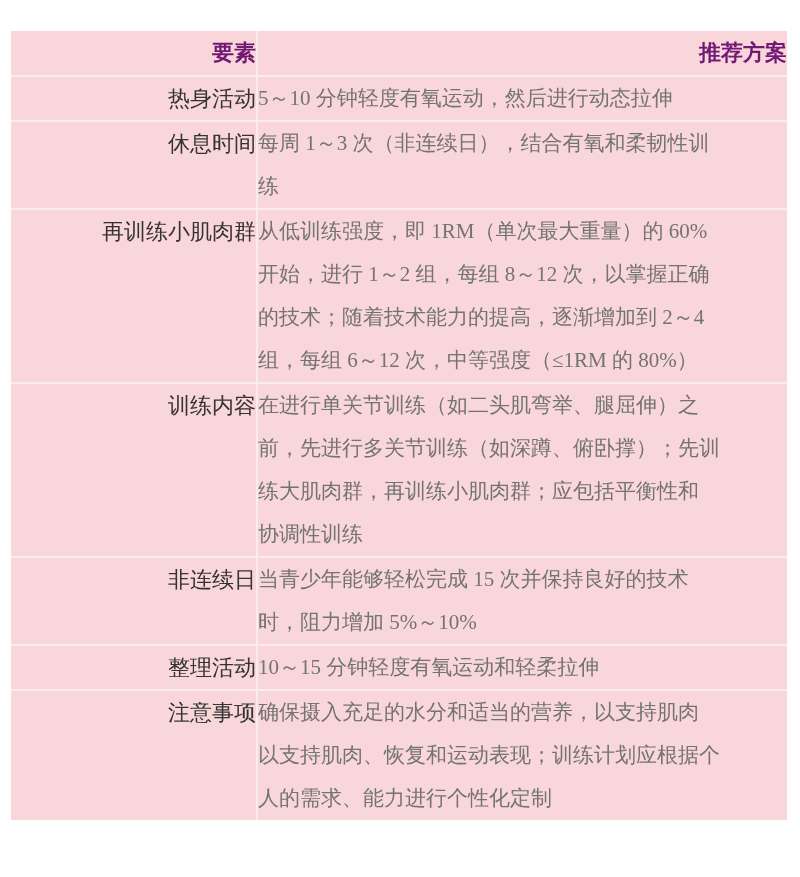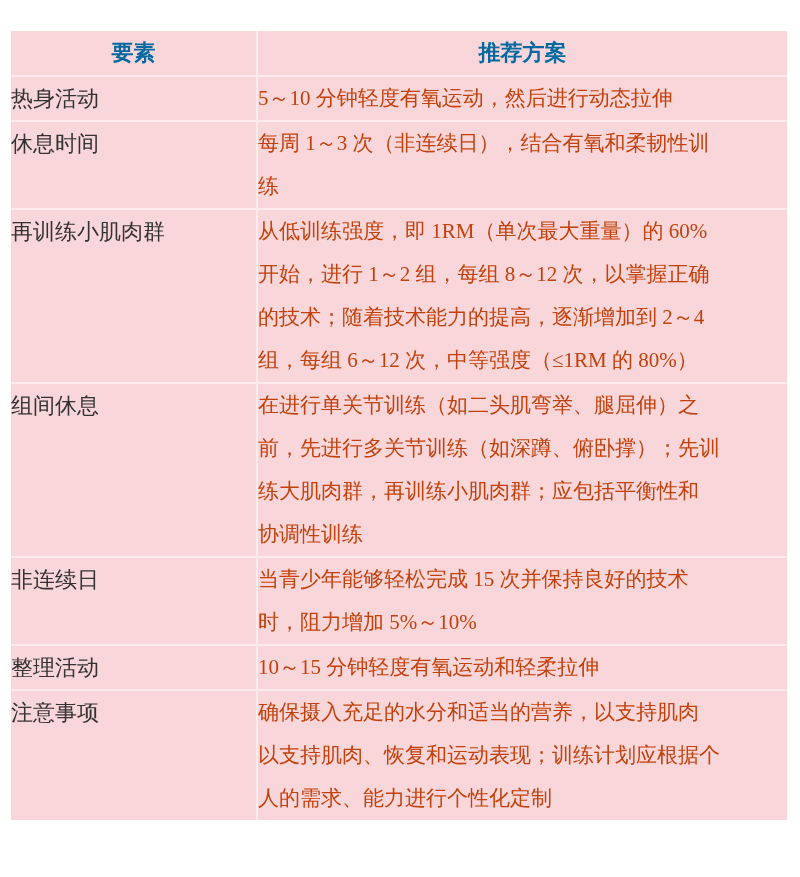--- a/index.html
+++ b/index.html
@@ -33,36 +33,36 @@
     vertical-align: top;
     padding: 0;
   }
   col.col-label   { width: 246px; }
   col.col-content { width: 530px; }
   th.head-cell {
     height: 44px;
     line-height: 44px;
     font-size: 22px;
     font-weight: bold;
-    text-align: center;
-    color: #0369a1;
+    text-align: right;
+    color: #701a75;
   }
   td.cell-label {
-    text-align: left;
+    text-align: right;
     font-size: 22px;
     line-height: 43px;
     color: #333333;
   }
   td.cell-content {
     padding: 0 8px 0 11px;
     font-size: 21px;
     line-height: 43px;
     white-space: pre-line;
     text-align: left;
-    color: #c2410c;
+    color: #737373;
   }
 </style>
 </head>
 <body>
 
 <div class="page">
   <table class="plan-table">
     <colgroup>
       <col class="col-label">
       <col class="col-content">
@@ -84,21 +84,21 @@
 练</td>
       </tr>
       <tr>
         <td class="cell-label">再训练小肌肉群</td>
         <td class="cell-content">从低训练强度，即 1RM（单次最大重量）的 60%
 开始，进行 1～2 组，每组 8～12 次，以掌握正确
 的技术；随着技术能力的提高，逐渐增加到 2～4
 组，每组 6～12 次，中等强度（≤1RM 的 80%）</td>
       </tr>
       <tr>
-        <td class="cell-label">组间休息</td>
+        <td class="cell-label">训练内容</td>
         <td class="cell-content">在进行单关节训练（如二头肌弯举、腿屈伸）之
 前，先进行多关节训练（如深蹲、俯卧撑）；先训
 练大肌肉群，再训练小肌肉群；应包括平衡性和
 协调性训练</td>
       </tr>
       <tr>
         <td class="cell-label">非连续日</td>
         <td class="cell-content">当青少年能够轻松完成 15 次并保持良好的技术
 时，阻力增加 5%～10%</td>
       </tr>

